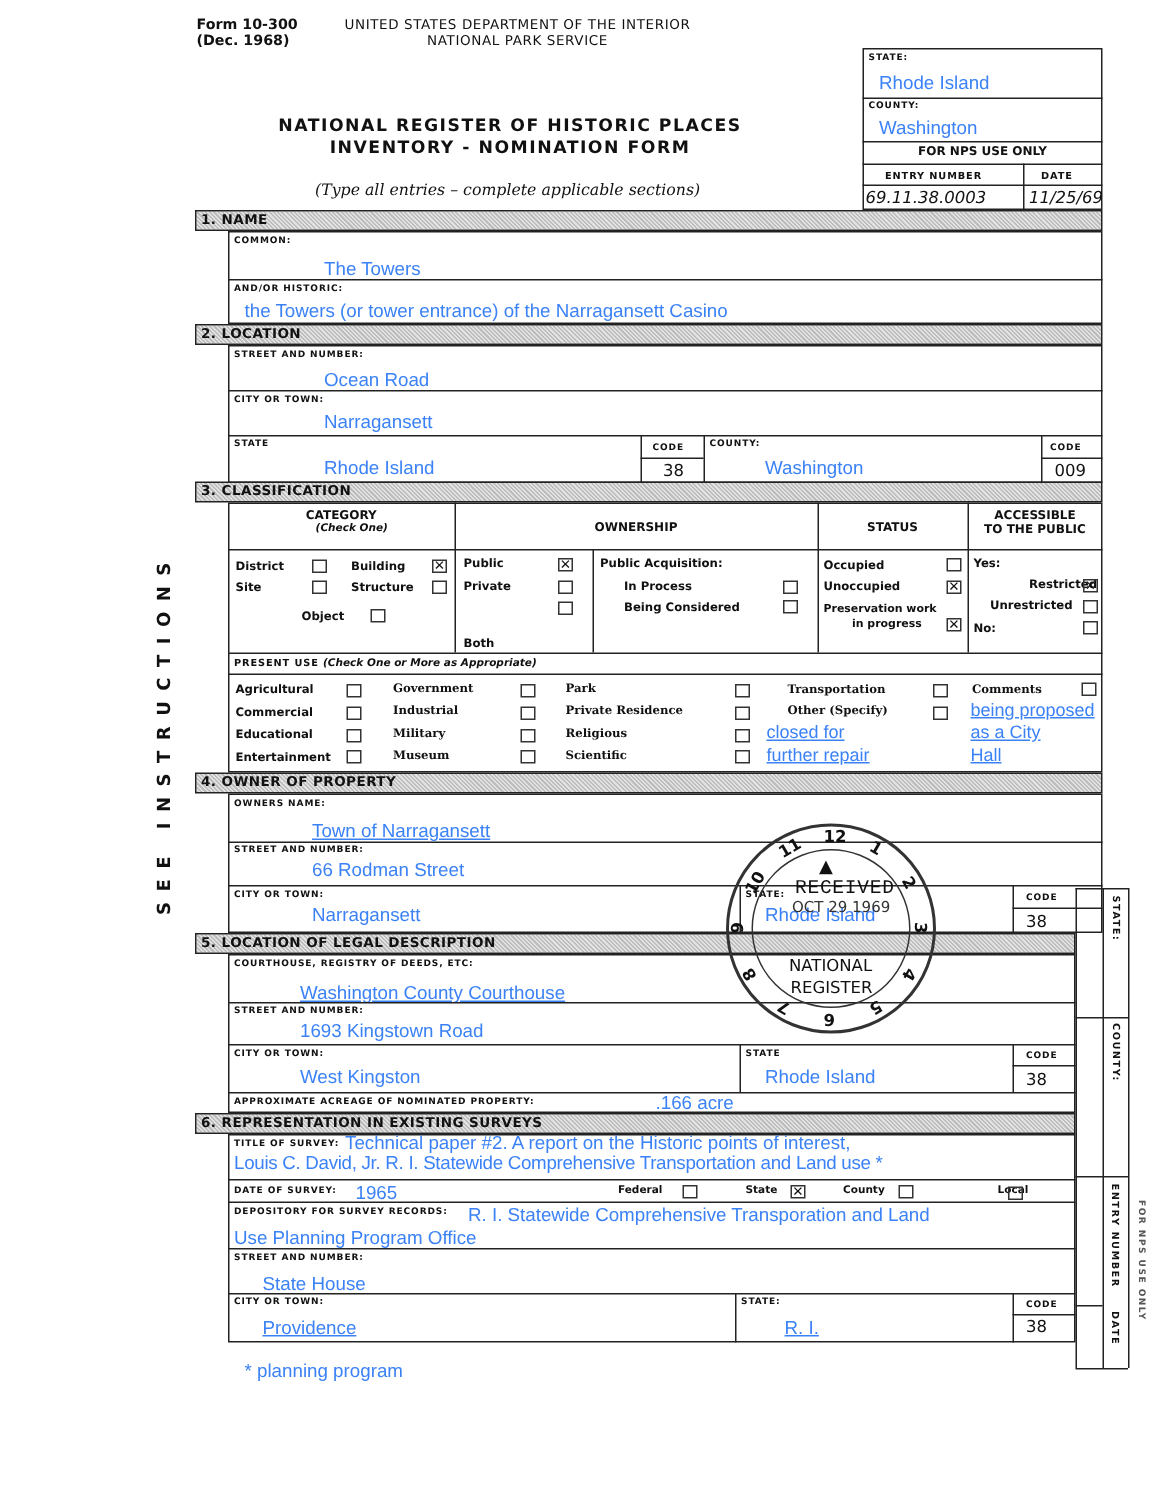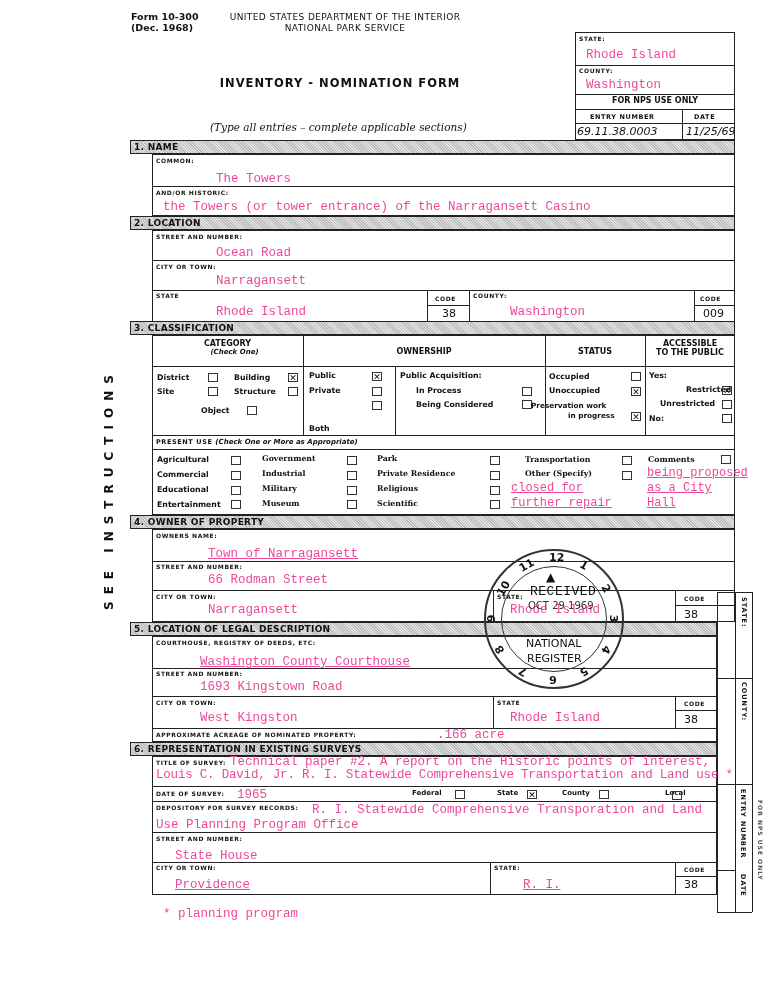--- a/index.html
+++ b/index.html
@@ -2,21 +2,21 @@
 <html><head>
 <meta charset="utf-8">
 <style>
   * { box-sizing: border-box; margin: 0; padding: 0; }
   body { width: 770px; height: 1000px; background: #ffffff; position: relative; overflow: hidden; font-family: "DejaVu Sans", sans-serif; color: #111; }
   .abs { position: absolute; }
   .hdr-small { font-family: "DejaVu Sans", sans-serif; font-weight: bold; font-size: 9.5px; line-height: 11px; }
   .agency { font-size: 9px; font-weight: normal; letter-spacing: 0.4px; text-align: center; line-height: 11px; }
   .title { font-size: 11.5px; font-weight: bold; letter-spacing: 1px; text-align: center; line-height: 15px; }
   .subtitle { font-family: "DejaVu Serif", serif; font-style: italic; font-size: 10.5px; }
-  .typed { font-family: Liberation Mono, monospace; font-size: 12.5px; color: #ec4899; white-space: nowrap; }
+  .typed { font-family: Liberation Sans, sans-serif; font-size: 12.5px; color: #3b82f6; white-space: nowrap; }
   .lbl { font-size: 6px; font-weight: bold; letter-spacing: 0.6px; white-space: nowrap; }
   .cb-lbl { font-size: 7.8px; font-weight: bold; white-space: nowrap; }
   .bar { position: absolute; left: 130px; height: 14px; border: 1.5px solid #222;
          background: repeating-linear-gradient(45deg, #bdbdbd 0 1px, #e2e2e2 1px 2px); }
   .bar span { position: absolute; left: 3px; top: 0px; font-size: 9px; font-weight: bold; letter-spacing: 0.3px; line-height: 12px; }
   .box { position: absolute; border: 1px solid #222; }
   .hl { position: absolute; height: 1px; background: #222; }
   .vl { position: absolute; width: 1px; background: #222; }
   .chk { position: absolute; width: 10px; height: 9px; border: 1px solid #333; font-size: 9px; line-height: 8px; text-align: center; font-weight: bold; }
   .vtext { position: absolute; writing-mode: vertical-rl; font-size: 6.5px; font-weight: bold; letter-spacing: 1px; }
@@ -30,20 +30,21 @@
 
 <div class="abs hdr-small" style="left:131px;top:11px;">
   <div>Form 10-300</div>
   <div>(Dec. 1968)</div>
 </div>
 <div class="abs agency" style="left:215px;top:12px;width:260px;">
   <div>UNITED STATES DEPARTMENT OF THE INTERIOR</div>
   <div>NATIONAL PARK SERVICE</div>
 </div>
 <div class="abs title" style="left:185px;top:76px;width:310px;">
+  <div>NATIONAL REGISTER OF HISTORIC PLACES</div>
   <div>INVENTORY - NOMINATION FORM</div>
 </div>
 <div class="abs subtitle" style="left:210px;top:121px;">(Type all entries – complete applicable sections)</div>
 
 <div class="box" style="left:575px;top:32px;width:160px;height:108px;"></div>
 <div class="abs lbl" style="left:579px;top:35px;">STATE:</div>
 <div class="abs typed" style="left:586px;top:48px;">Rhode Island</div>
 <div class="hl" style="left:575px;top:65px;width:160px;"></div>
 <div class="abs lbl" style="left:579px;top:67px;">COUNTY:</div>
 <div class="abs typed" style="left:586px;top:78px;">Washington</div>
@@ -134,21 +135,21 @@
 <div class="abs cb-lbl" style="left:400px;top:371px;">Public Acquisition:</div>
 <div class="abs cb-lbl" style="left:416px;top:386px;">In Process</div>
 <div class="chk" style="left:522px;top:387px;"></div>
 <div class="abs cb-lbl" style="left:416px;top:400px;">Being Considered</div>
 <div class="chk" style="left:522px;top:400px;"></div>
 
 <div class="abs cb-lbl" style="left:549px;top:372px;">Occupied</div>
 <div class="chk" style="left:631px;top:372px;"></div>
 <div class="abs cb-lbl" style="left:549px;top:386px;">Unoccupied</div>
 <div class="chk" style="left:631px;top:387px;">✕</div>
-<div class="abs cb-lbl" style="left:531px;top:401px;font-size:7.3px;">Preservation work</div>
+<div class="abs cb-lbl" style="left:549px;top:401px;font-size:7.3px;">Preservation work</div>
 <div class="abs cb-lbl" style="left:568px;top:411px;font-size:7.3px;">in progress</div>
 <div class="chk" style="left:631px;top:412px;">✕</div>
 
 <div class="abs cb-lbl" style="left:649px;top:371px;">Yes:</div>
 <div class="abs cb-lbl" style="left:660px;top:385px;margin-left:26px;">Restricted</div>
 <div class="chk" style="left:722px;top:386px;">✕</div>
 <div class="abs cb-lbl" style="left:660px;top:399px;">Unrestricted</div>
 <div class="chk" style="left:722px;top:400px;"></div>
 <div class="abs cb-lbl" style="left:649px;top:414px;">No:</div>
 <div class="chk" style="left:722px;top:414px;"></div>

